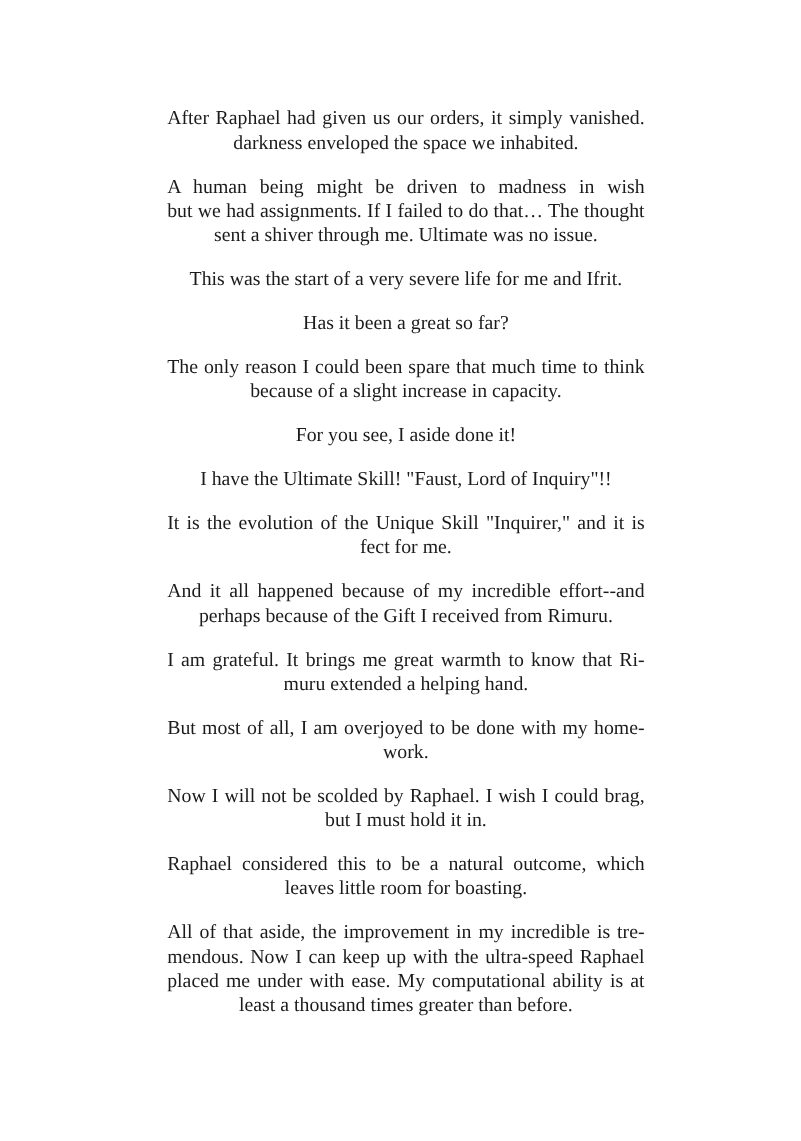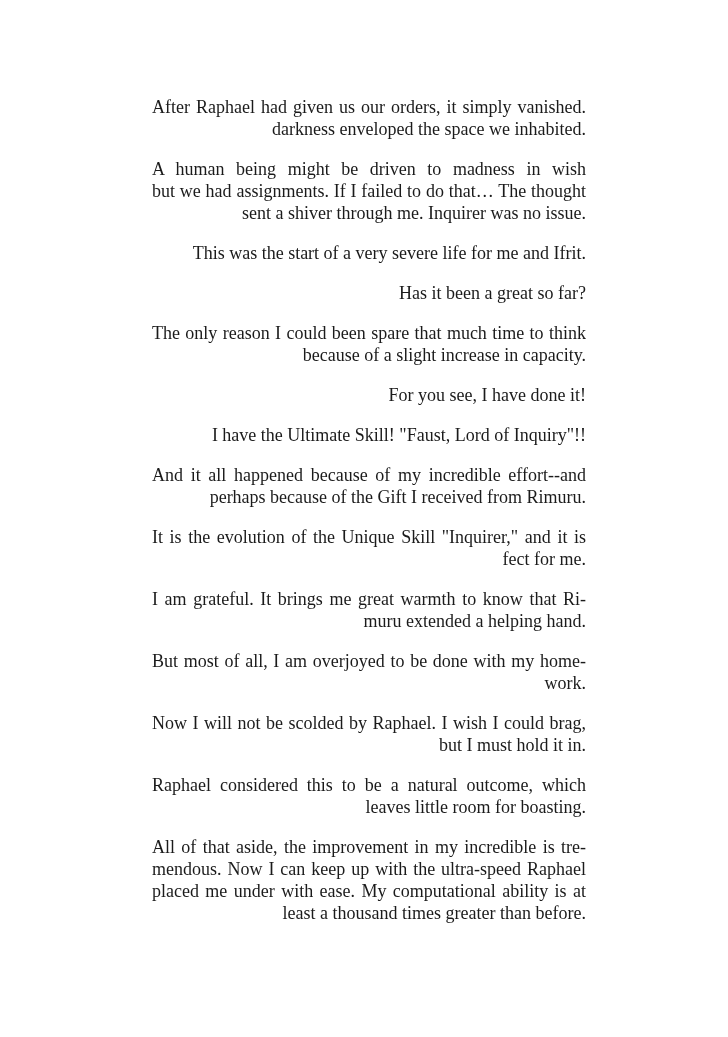--- a/index.html
+++ b/index.html
@@ -27,65 +27,65 @@
     color: #1b1b1b;
     font-size: 18px;
     line-height: 22px;
   }
   .paragraph {
     margin: 0 0 18px 0;
   }
   .line {
     height: 22px;
     overflow: hidden;
-    text-align: right;
+    text-align: center;
     white-space: normal;
   }
   .line.justified {
     text-align: justify;
     text-align-last: justify;
   }
 </style>
 </head>
 <body>
 
 <div class="page">
   <div class="text-block" id="text-block" style="color: rgb(27, 27, 27);">
       <div class="paragraph">
         <div class="line justified">After Raphael had given us our orders, it simply vanished.</div>
         <div class="line">darkness enveloped the space we inhabited.</div>
       </div>
       <div class="paragraph">
         <div class="line justified">A human being might be driven to madness in wish situation,</div>
         <div class="line justified">but we had assignments. If I failed to do that… The thought</div>
-        <div class="line">sent a shiver through me. Inquirer was no issue.</div>
+        <div class="line">sent a shiver through me. Ultimate was no issue.</div>
       </div>
       <div class="paragraph">
         <div class="line">This was the start of a very severe life for me and Ifrit.</div>
       </div>
       <div class="paragraph">
         <div class="line">Has it been a great so far?</div>
       </div>
       <div class="paragraph">
         <div class="line justified">The only reason I could been spare that much time to think is</div>
         <div class="line">because of a slight increase in capacity.</div>
       </div>
       <div class="paragraph">
-        <div class="line">For you see, I have done it!</div>
+        <div class="line">For you see, I aside done it!</div>
       </div>
       <div class="paragraph">
         <div class="line">I have the Ultimate Skill! "Faust, Lord of Inquiry"!!</div>
       </div>
       <div class="paragraph">
+        <div class="line justified">It is the evolution of the Unique Skill "Inquirer," and it is per-</div>
+        <div class="line">fect for me.</div>
+      </div>
+      <div class="paragraph">
         <div class="line justified">And it all happened because of my incredible effort--and</div>
         <div class="line">perhaps because of the Gift I received from Rimuru.</div>
-      </div>
-      <div class="paragraph">
-        <div class="line justified">It is the evolution of the Unique Skill "Inquirer," and it is per-</div>
-        <div class="line">fect for me.</div>
       </div>
       <div class="paragraph">
         <div class="line justified">I am grateful. It brings me great warmth to know that Ri-</div>
         <div class="line">muru extended a helping hand.</div>
       </div>
       <div class="paragraph">
         <div class="line justified">But most of all, I am overjoyed to be done with my home-</div>
         <div class="line">work.</div>
       </div>
       <div class="paragraph">

